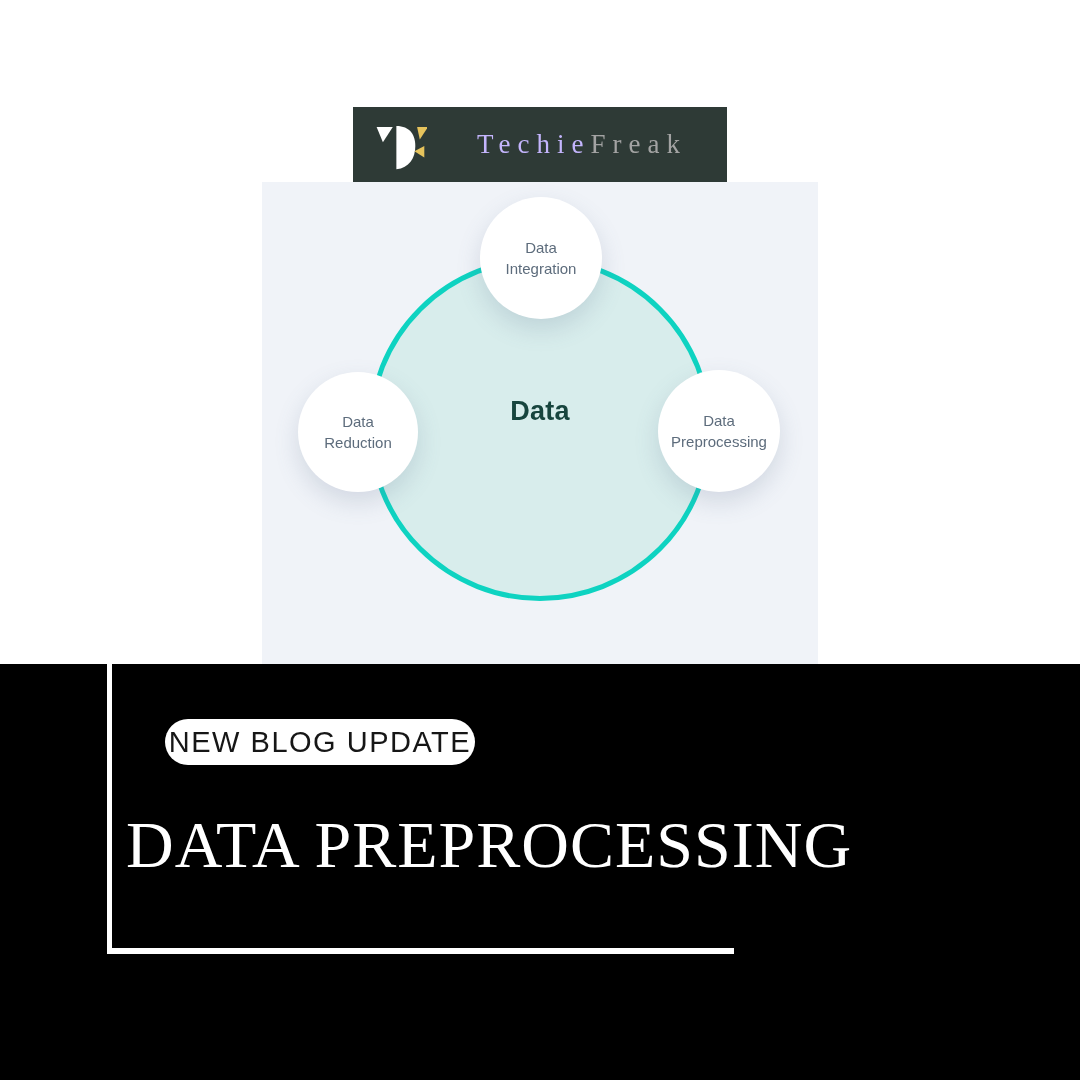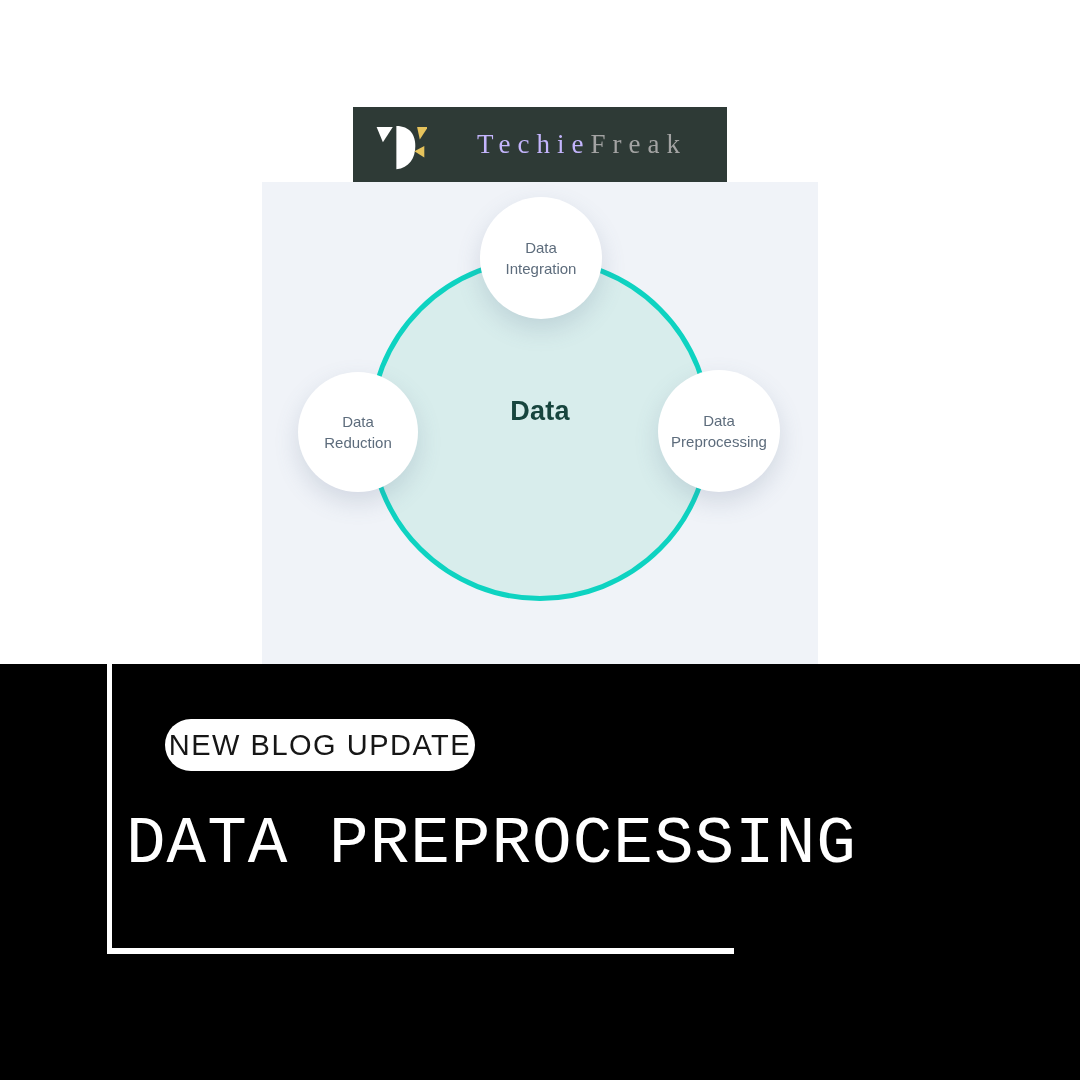--- a/index.html
+++ b/index.html
@@ -49,28 +49,28 @@
   .node-left   { left:298px; top:372px; width:120px; height:120px; }
 
   
   .footer {
     position:absolute; left:0; top:664px; width:1080px; height:416px;
     background:#000000;
   }
   .vline { position:absolute; left:107px; top:0;     width:5px;   height:290px; background:#ffffff; }
   .hline { position:absolute; left:107px; top:284px; width:627px; height:6px;   background:#ffffff; }
   .badge {
-    position:absolute; left:165px; top:55px; width:310px; height:52px;
+    position:absolute; left:165px; top:55px; width:310px; height:46px;
     background:#ffffff; border-radius:30px;
     display:flex; align-items:center; justify-content:center;
     font-size:29px; letter-spacing:1.5px; color:#161616;
   }
   .big-title {
     position:absolute; left:126px; top:148px;
-    font-family:Liberation Mono, monospace; font-size:66px;
+    font-family:Liberation Serif, serif; font-size:66px;
     color:#ffffff; letter-spacing:1px; white-space:nowrap; line-height:66px;
   }
 </style>
 </head>
 <body>
 
 <div class="canvas">
 
   <div class="banner">
     <svg class="logo-mark" viewBox="0 0 60 60">

